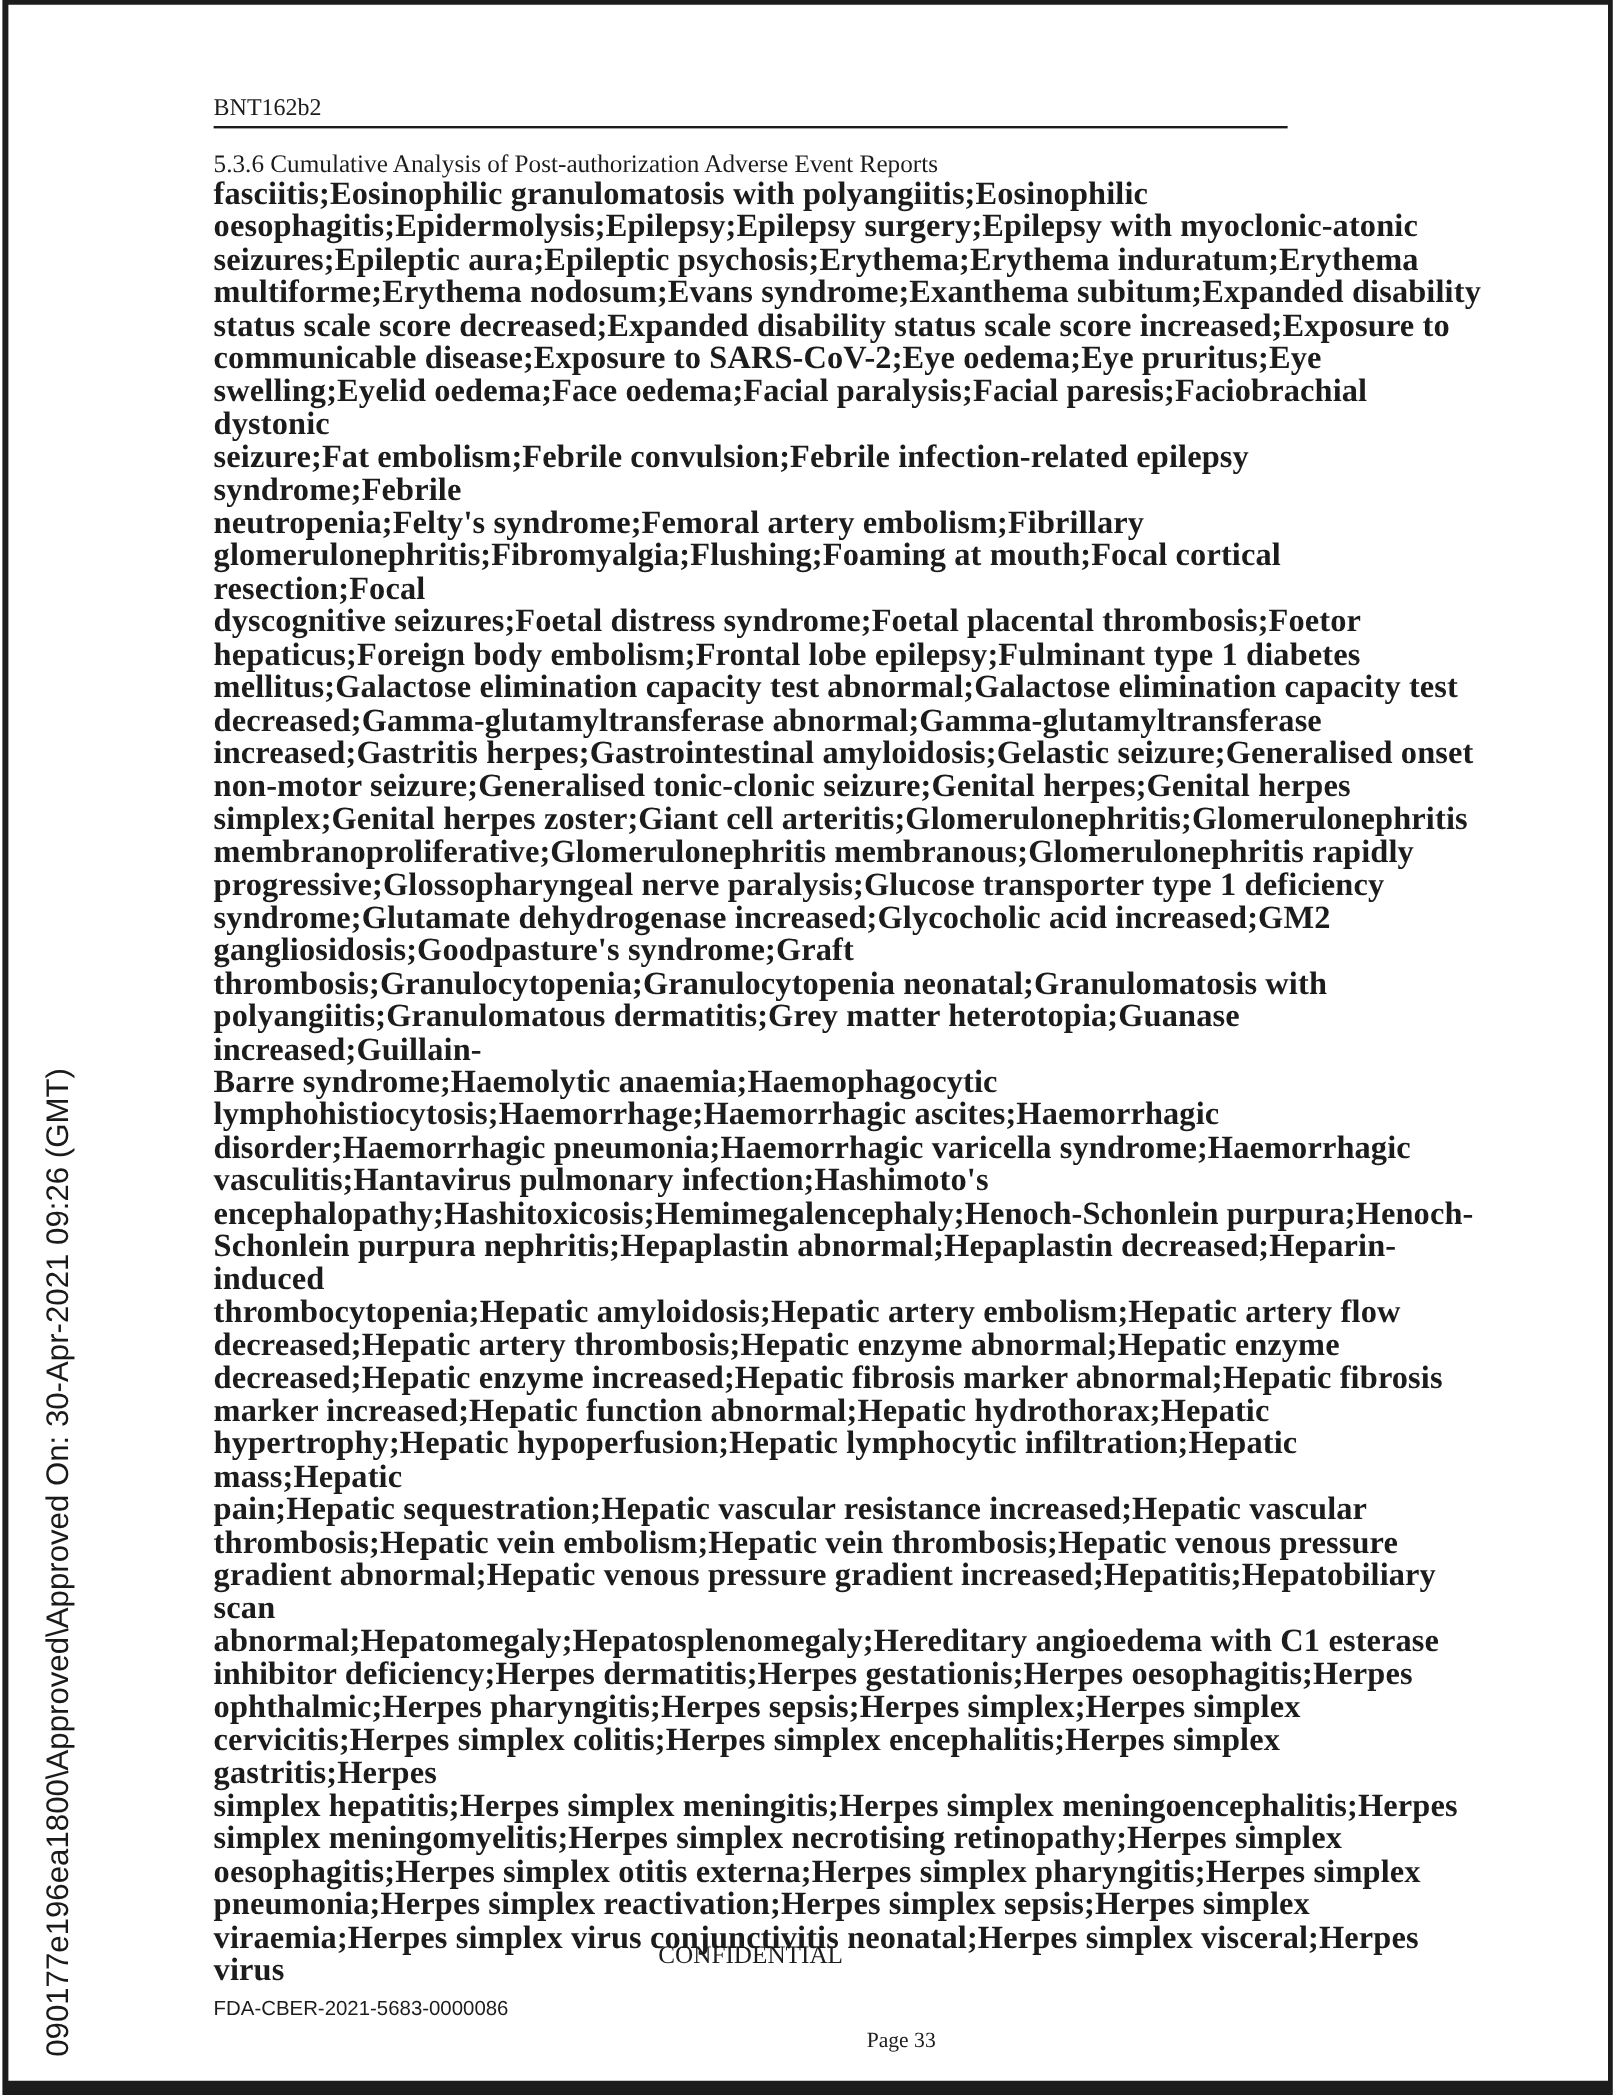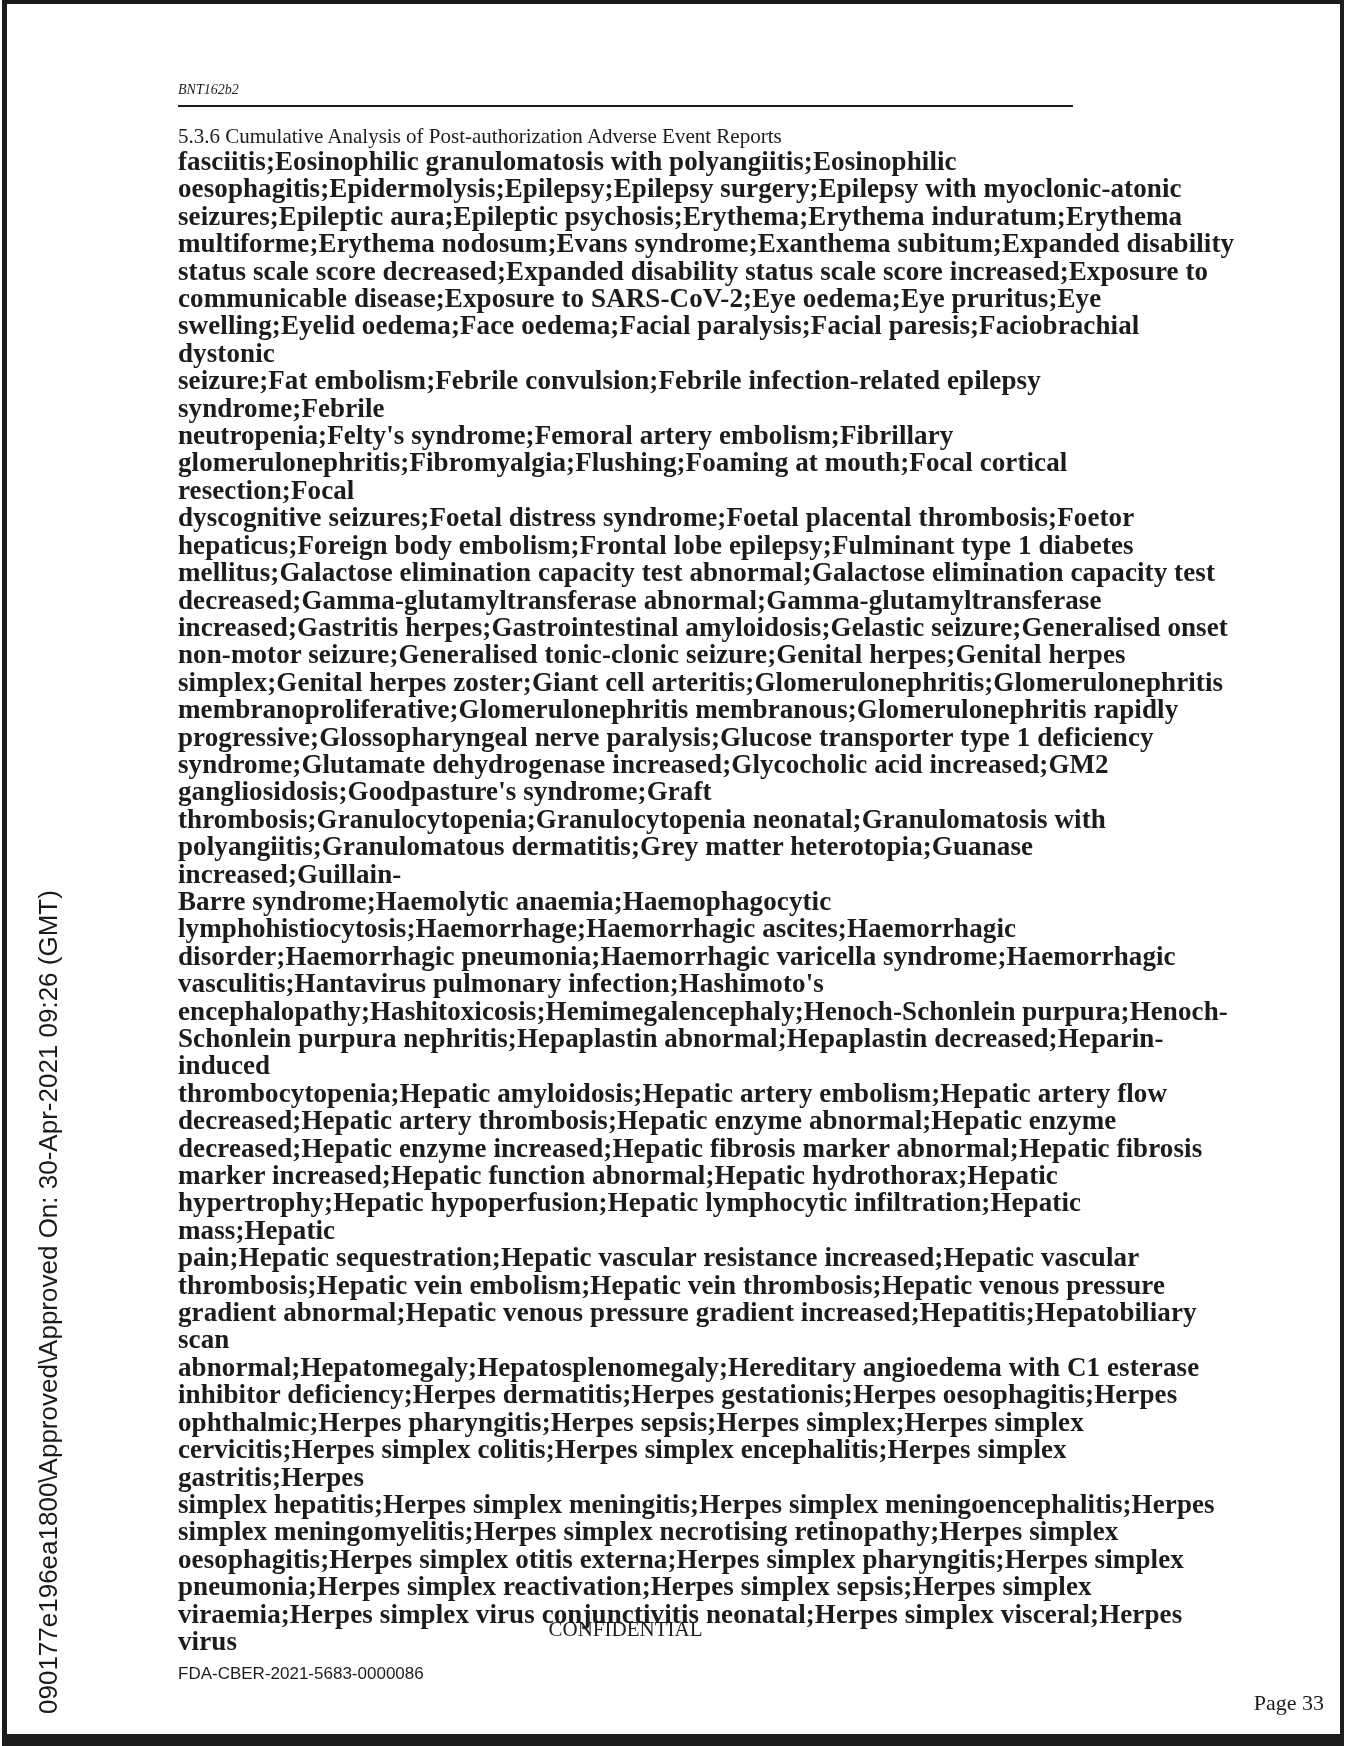--- a/index.html
+++ b/index.html
@@ -19,23 +19,22 @@
     border-left-width: 5px;
     border-bottom-width: 12px;
     pointer-events: none;
   }
   .header {
     position: absolute;
     left: 178px; top: 78px;
     width: 895px;
   }
   .product-code {
-    font-size: 14px;
+    font-size: 20px;
     line-height: 24px;
-    font-style: italic;
   }
   .header-rule {
     margin-top: 3px;
     border: none;
     border-top: 2.5px solid #1c1c1c;
     width: 895px;
   }
   .section-title {
     margin-top: 17px;
     font-size: 21px;
@@ -76,22 +75,22 @@
     left: 178px; top: 1664px;
     width: 892px;
     text-align: left;
     font-family: "Liberation Sans", sans-serif;
     font-size: 17px;
   }
   .pdf-page-number {
     position: absolute;
     left: 178px; top: 1690px;
     width: 1146px;
-    text-align: right;
-    font-size: 22px;
+    text-align: center;
+    font-size: 18px;
   }
 </style>
 </head>
 <body>
 
 <div class="page">
 
   <div class="frame"></div>
 
   <div class="stamp">090177e196ea1800\Approved\Approved On: 30-Apr-2021 09:26 (GMT)</div>

